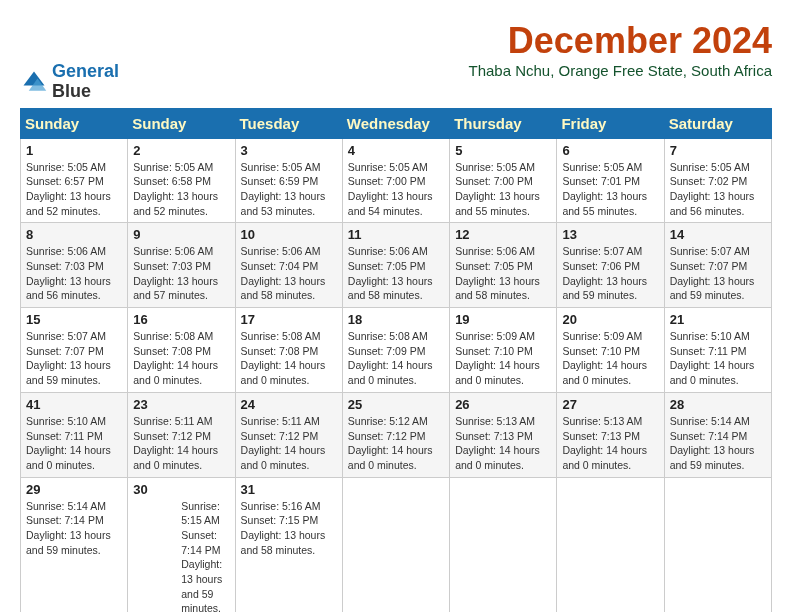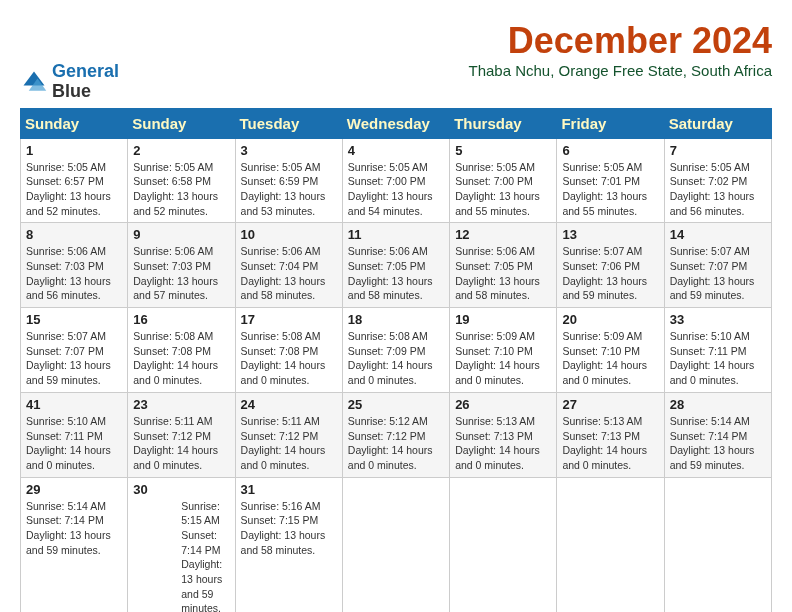--- a/index.html
+++ b/index.html
@@ -258,21 +258,21 @@
 and 0 minutes.</div>
         </td>
         <td>
           <span class="day-number">20</span>
           <div class="day-info" style="white-space: pre-line;">Sunrise: 5:09 AM
 Sunset: 7:10 PM
 Daylight: 14 hours
 and 0 minutes.</div>
         </td>
         <td>
-          <span class="day-number">33</span>
+          <span class="day-number">21</span>
           <div class="day-info" style="white-space: pre-line;">Sunrise: 5:10 AM
 Sunset: 7:11 PM
 Daylight: 14 hours
 and 0 minutes.</div>
         </td>
       </tr>
       <tr>
         <td>
           <span class="day-number">41</span>
           <div class="day-info" style="white-space: pre-line;">Sunrise: 5:10 AM

